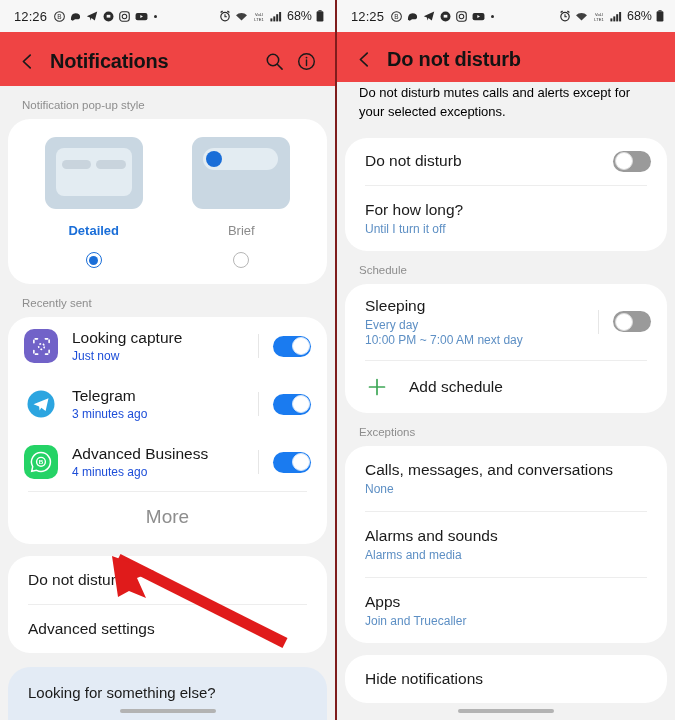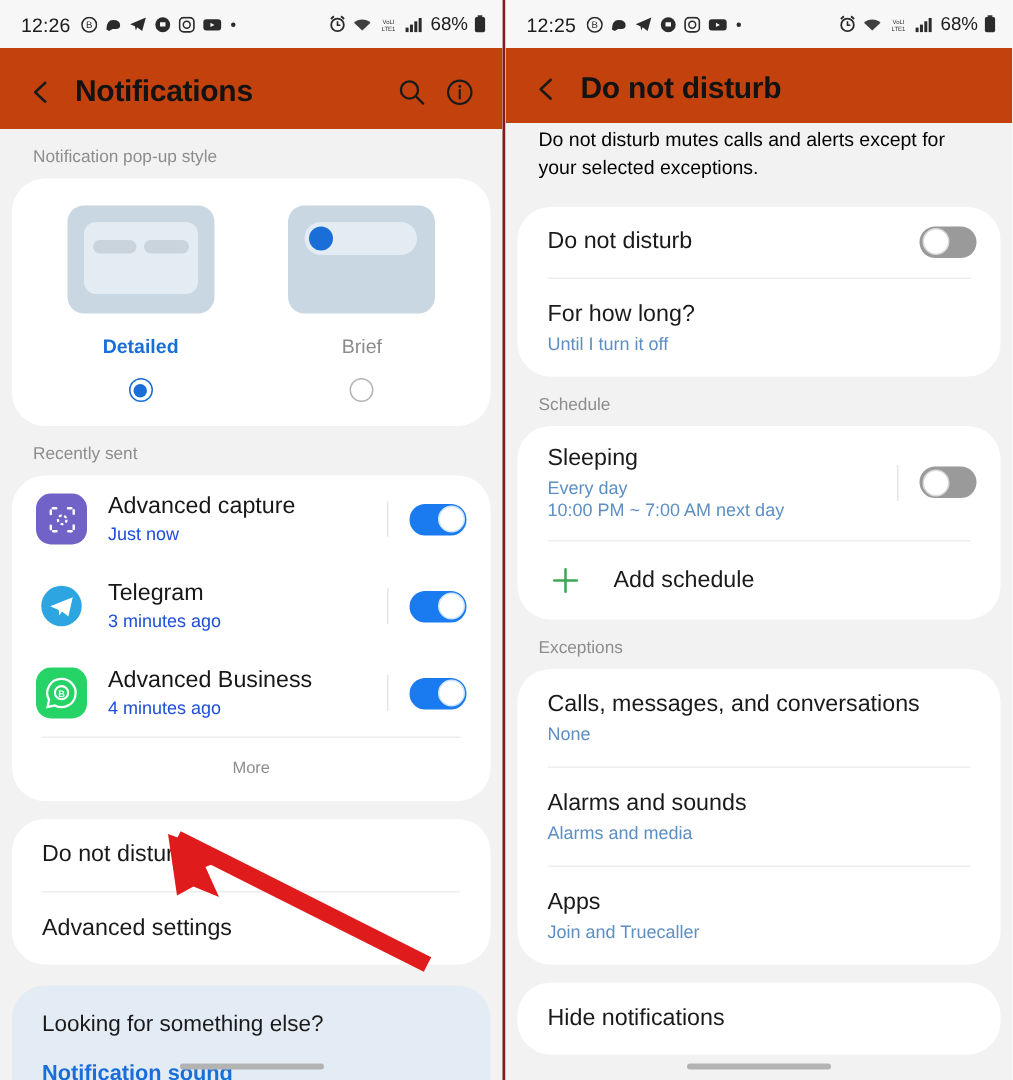--- a/index.html
+++ b/index.html
@@ -34,21 +34,21 @@
   .sb-spacer { flex: 1; }
   .sb-right-icons { display: flex; align-items: center; gap: 4px; }
   .sb-battery-text { font-size: 12.5px; margin-left: 1px; }
   .ico { display: inline-flex; align-items: center; justify-content: center; }
 
   
   .header {
     display: flex;
     align-items: center;
     padding: 14px 14px 10px 14px;
-    background: #c2410c;
+    background: #ef4444;
   }
   .hdr-back { width: 26px; height: 26px; display:flex; align-items:center; justify-content:center; cursor: pointer; }
   .hdr-title {
     font-size: 20px;
     font-weight: bold;
     color: #131313;
     margin-left: 10px;
     letter-spacing: -.2px;
   }
   .hdr-spacer { flex: 1; }
@@ -147,21 +147,21 @@
   .knob {
     position: absolute; top: 1.5px;
     width: 18px; height: 18px;
     border-radius: 50%;
     background: #ffffff;
   }
   .switch.on .knob { right: 1.5px; border: 1px solid #cfe3fb; }
   .switch.off .knob { left: 1.5px; border: 1px solid #d9d9d9; }
   .more-row {
     text-align: center;
-    font-size: 11px;
+    font-size: 19px;
     color: #8d8d8d;
     padding: 14px 0 16px 0;
     cursor: pointer;
   }
 
   
   .tip-card {
     background: #e3ebf5;
     border-radius: 22px;
     margin: 14px 8px 0 8px;
@@ -344,21 +344,21 @@
       <div class="card">
 
         <div class="app-row">
           <span class="app-icon" style="background:#7162c8;">
             <svg width="21" height="21" viewBox="0 0 22 22">
               <path d="M3 7 V4.5 A1.5 1.5 0 0 1 4.5 3 H7 M15 3 H17.5 A1.5 1.5 0 0 1 19 4.5 V7 M19 15 V17.5 A1.5 1.5 0 0 1 17.5 19 H15 M7 19 H4.5 A1.5 1.5 0 0 1 3 17.5 V15" fill="none" stroke="#ffffff" stroke-width="1.7" stroke-linecap="round" stroke-dasharray="2.4 2.1"></path>
               <circle cx="11" cy="11" r="3" fill="none" stroke="#ffffff" stroke-width="1.6" stroke-dasharray="2 1.8"></circle>
             </svg>
           </span>
           <span class="app-texts">
-            <span class="app-name">Advanced capture</span>
+            <span class="app-name">Looking capture</span>
             <div class="app-time">Just now</div>
           </span>
           <span class="toggle-sep"></span>
           <span class="switch on">
               <span class="knob"></span>
             </span>
         </div>
 
         <div class="app-row">
           <span class="app-icon" style="background:#ffffff;">

